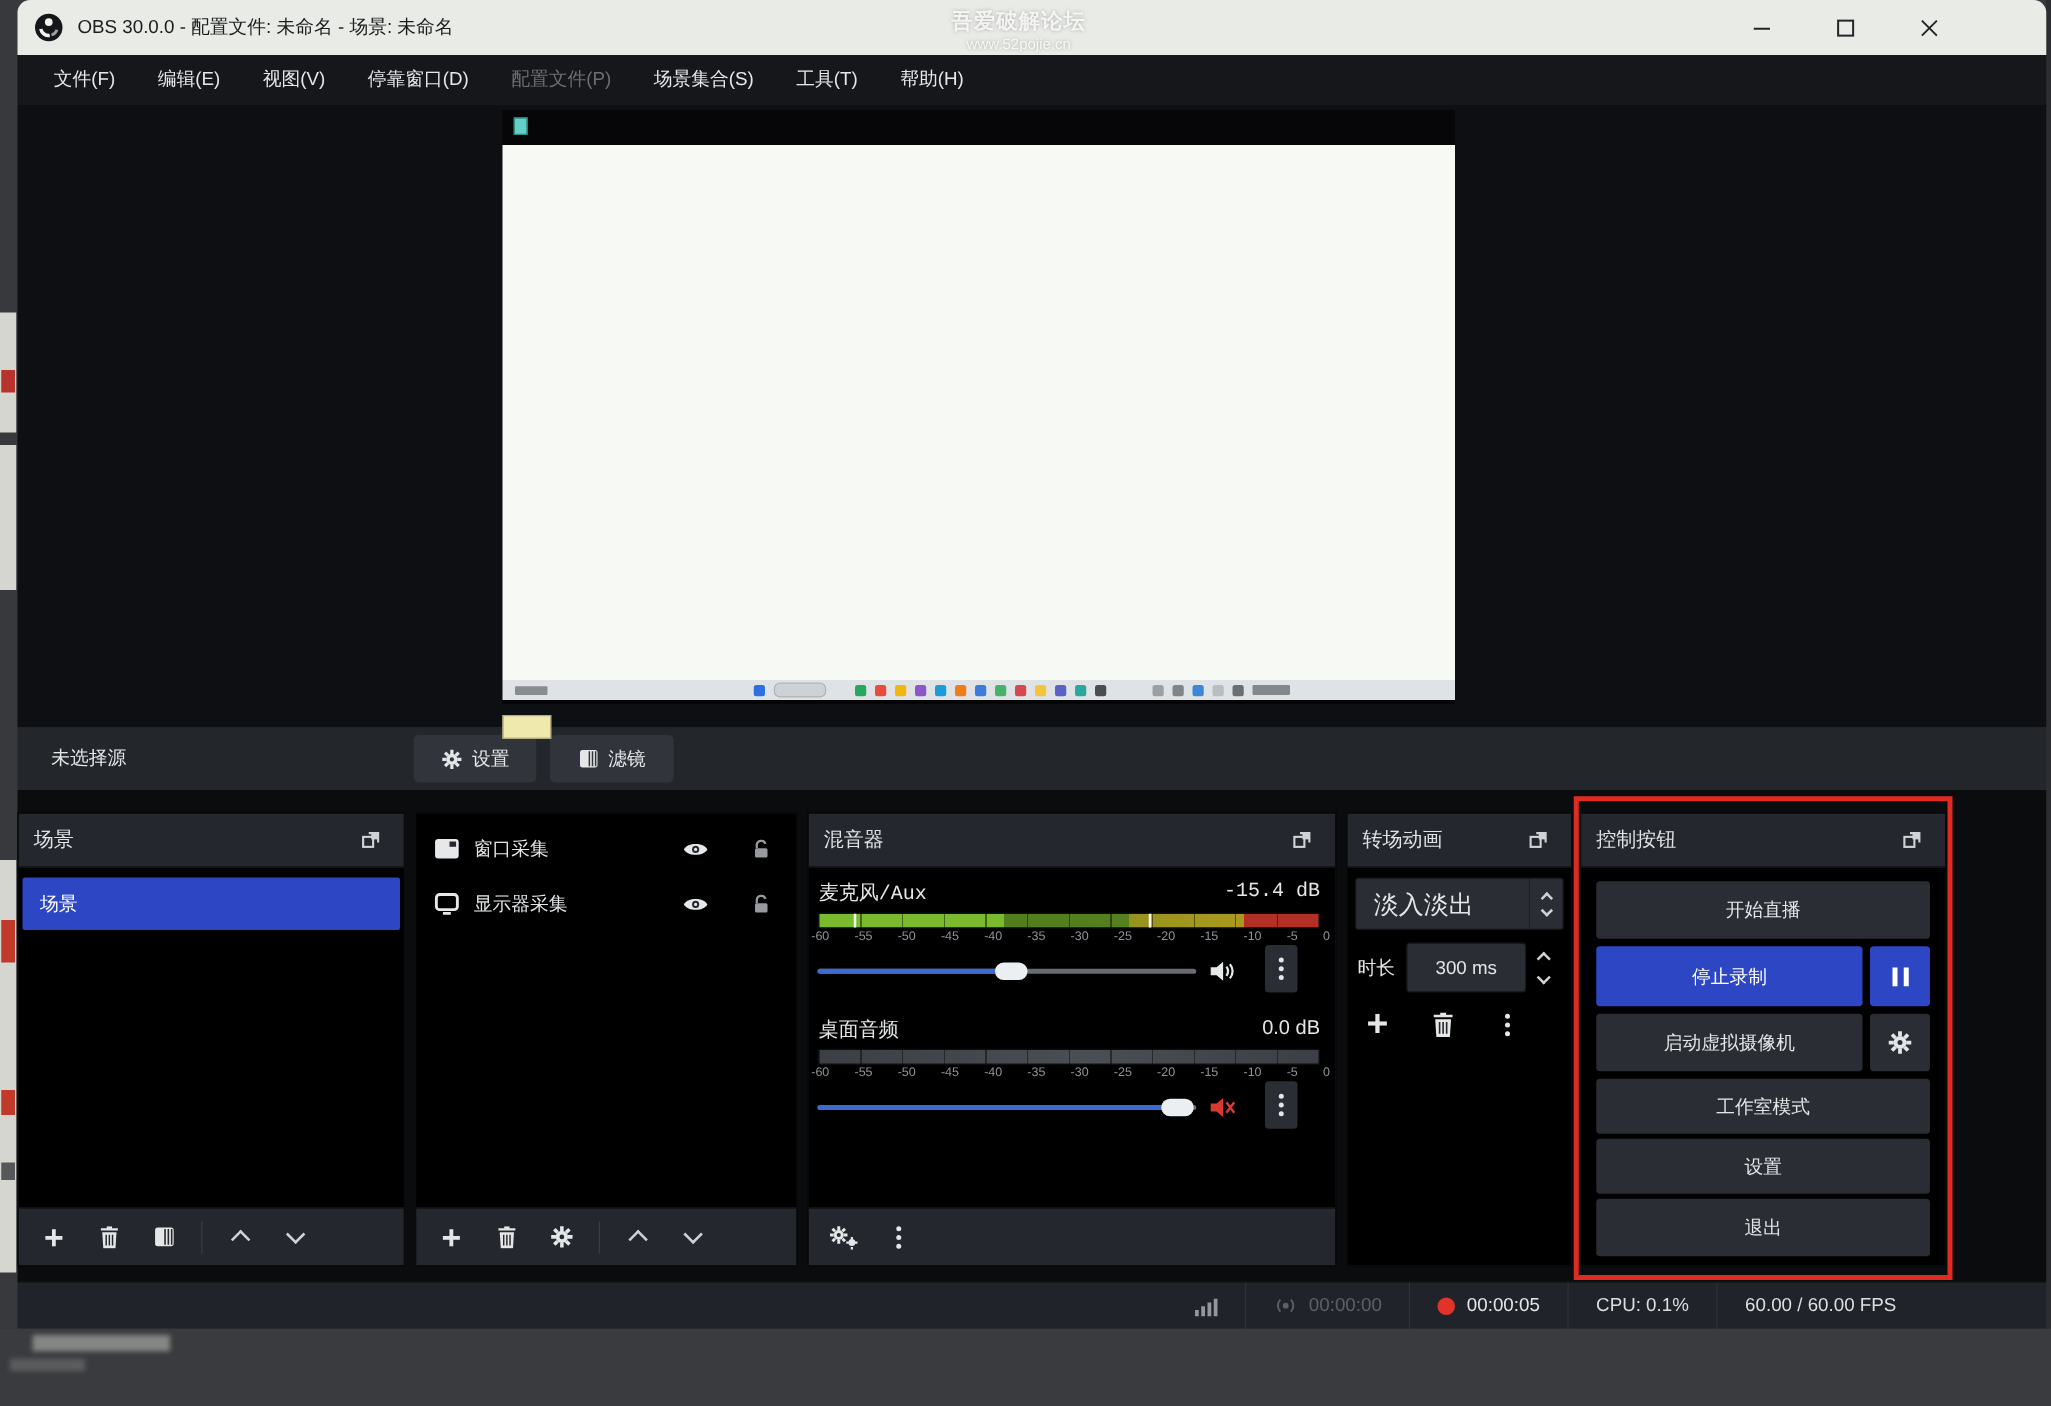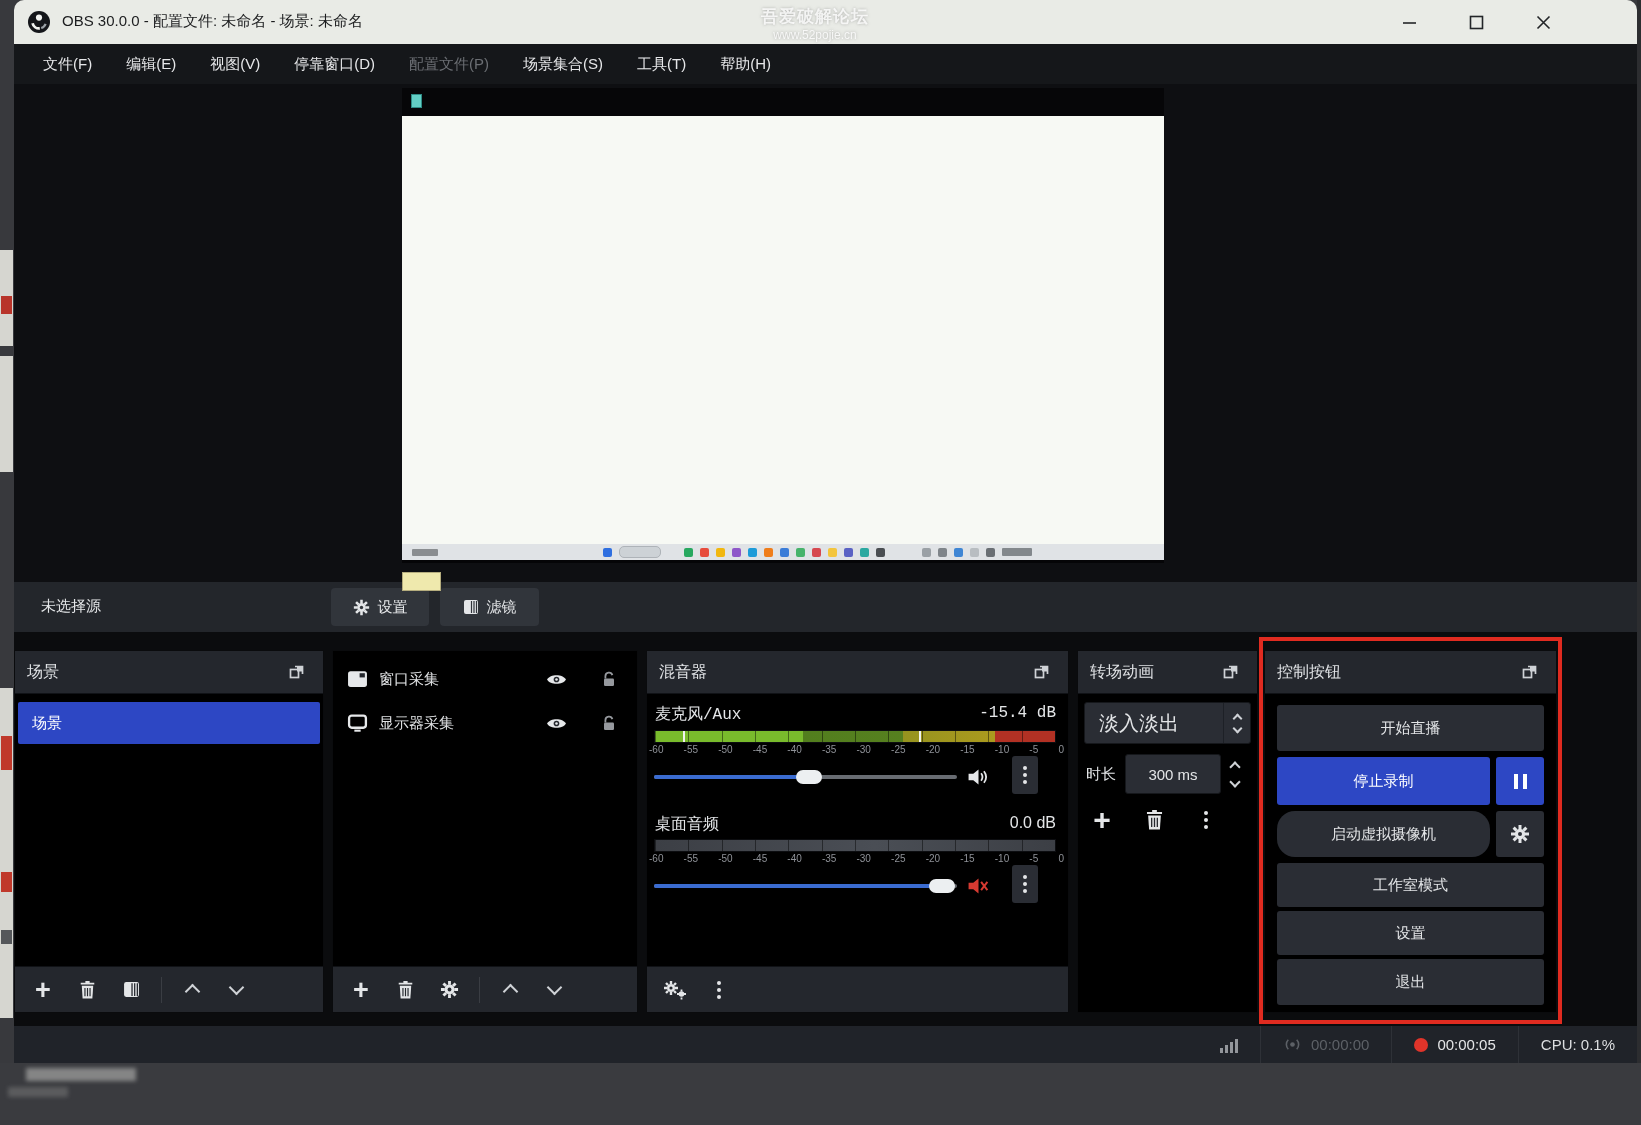--- a/index.html
+++ b/index.html
@@ -541,21 +541,21 @@
       </div>
       <div class="cbtn blue" style="top:63px;height:48px;right:66px;">
         <span>停止录制</span>
       </div>
       <span class="sqbtn blue" style="right:12px;top:63px;height:48px;">
         <span class="pause">
             <i></i>
             <i></i>
           </span>
       </span>
-      <div class="cbtn" style="top:117px;height:46px;right:66px;border-radius:18px;">
+      <div class="cbtn" style="top:117px;height:46px;right:66px;">
         <span>启动虚拟摄像机</span>
       </div>
       <span class="sqbtn" style="right:12px;top:117px;height:46px;">
         <svg width="20" height="20" viewBox="0 0 20 20">
             <g stroke="#e4e6e8" stroke-width="3">
               <path d="M10 1v4M10 15v4M1 10h4M15 10h4M3.6 3.6l2.8 2.8M13.6 13.6l2.8 2.8M16.4 3.6l-2.8 2.8M6.4 13.6l-2.8 2.8"></path>
             </g>
             <circle cx="10" cy="10" r="5.2" fill="#e4e6e8"></circle>
             <circle cx="10" cy="10" r="2" fill="#2a2d34"></circle>
           </svg>
@@ -593,20 +593,23 @@
       </span>
       <span class="dim">00:00:00</span>
     </span>
     <span class="sb-seg">
       <span class="recdot"></span>
       <span style="color:#e4e5e7;">00:00:05</span>
     </span>
     <span class="sb-seg">
       <span style="color:#dcdee0;">CPU: 0.1%</span>
     </span>
+    <span class="sb-seg" style="padding-right:120px;">
+      <span style="color:#dcdee0;">60.00 / 60.00 FPS</span>
+    </span>
   </div>
 
   <div class="abs" id="botband">
     <span class="blur1"></span>
     <span class="blur2"></span>
   </div>
   <div class="abs" id="grip"></div>
 
 </div>
 

